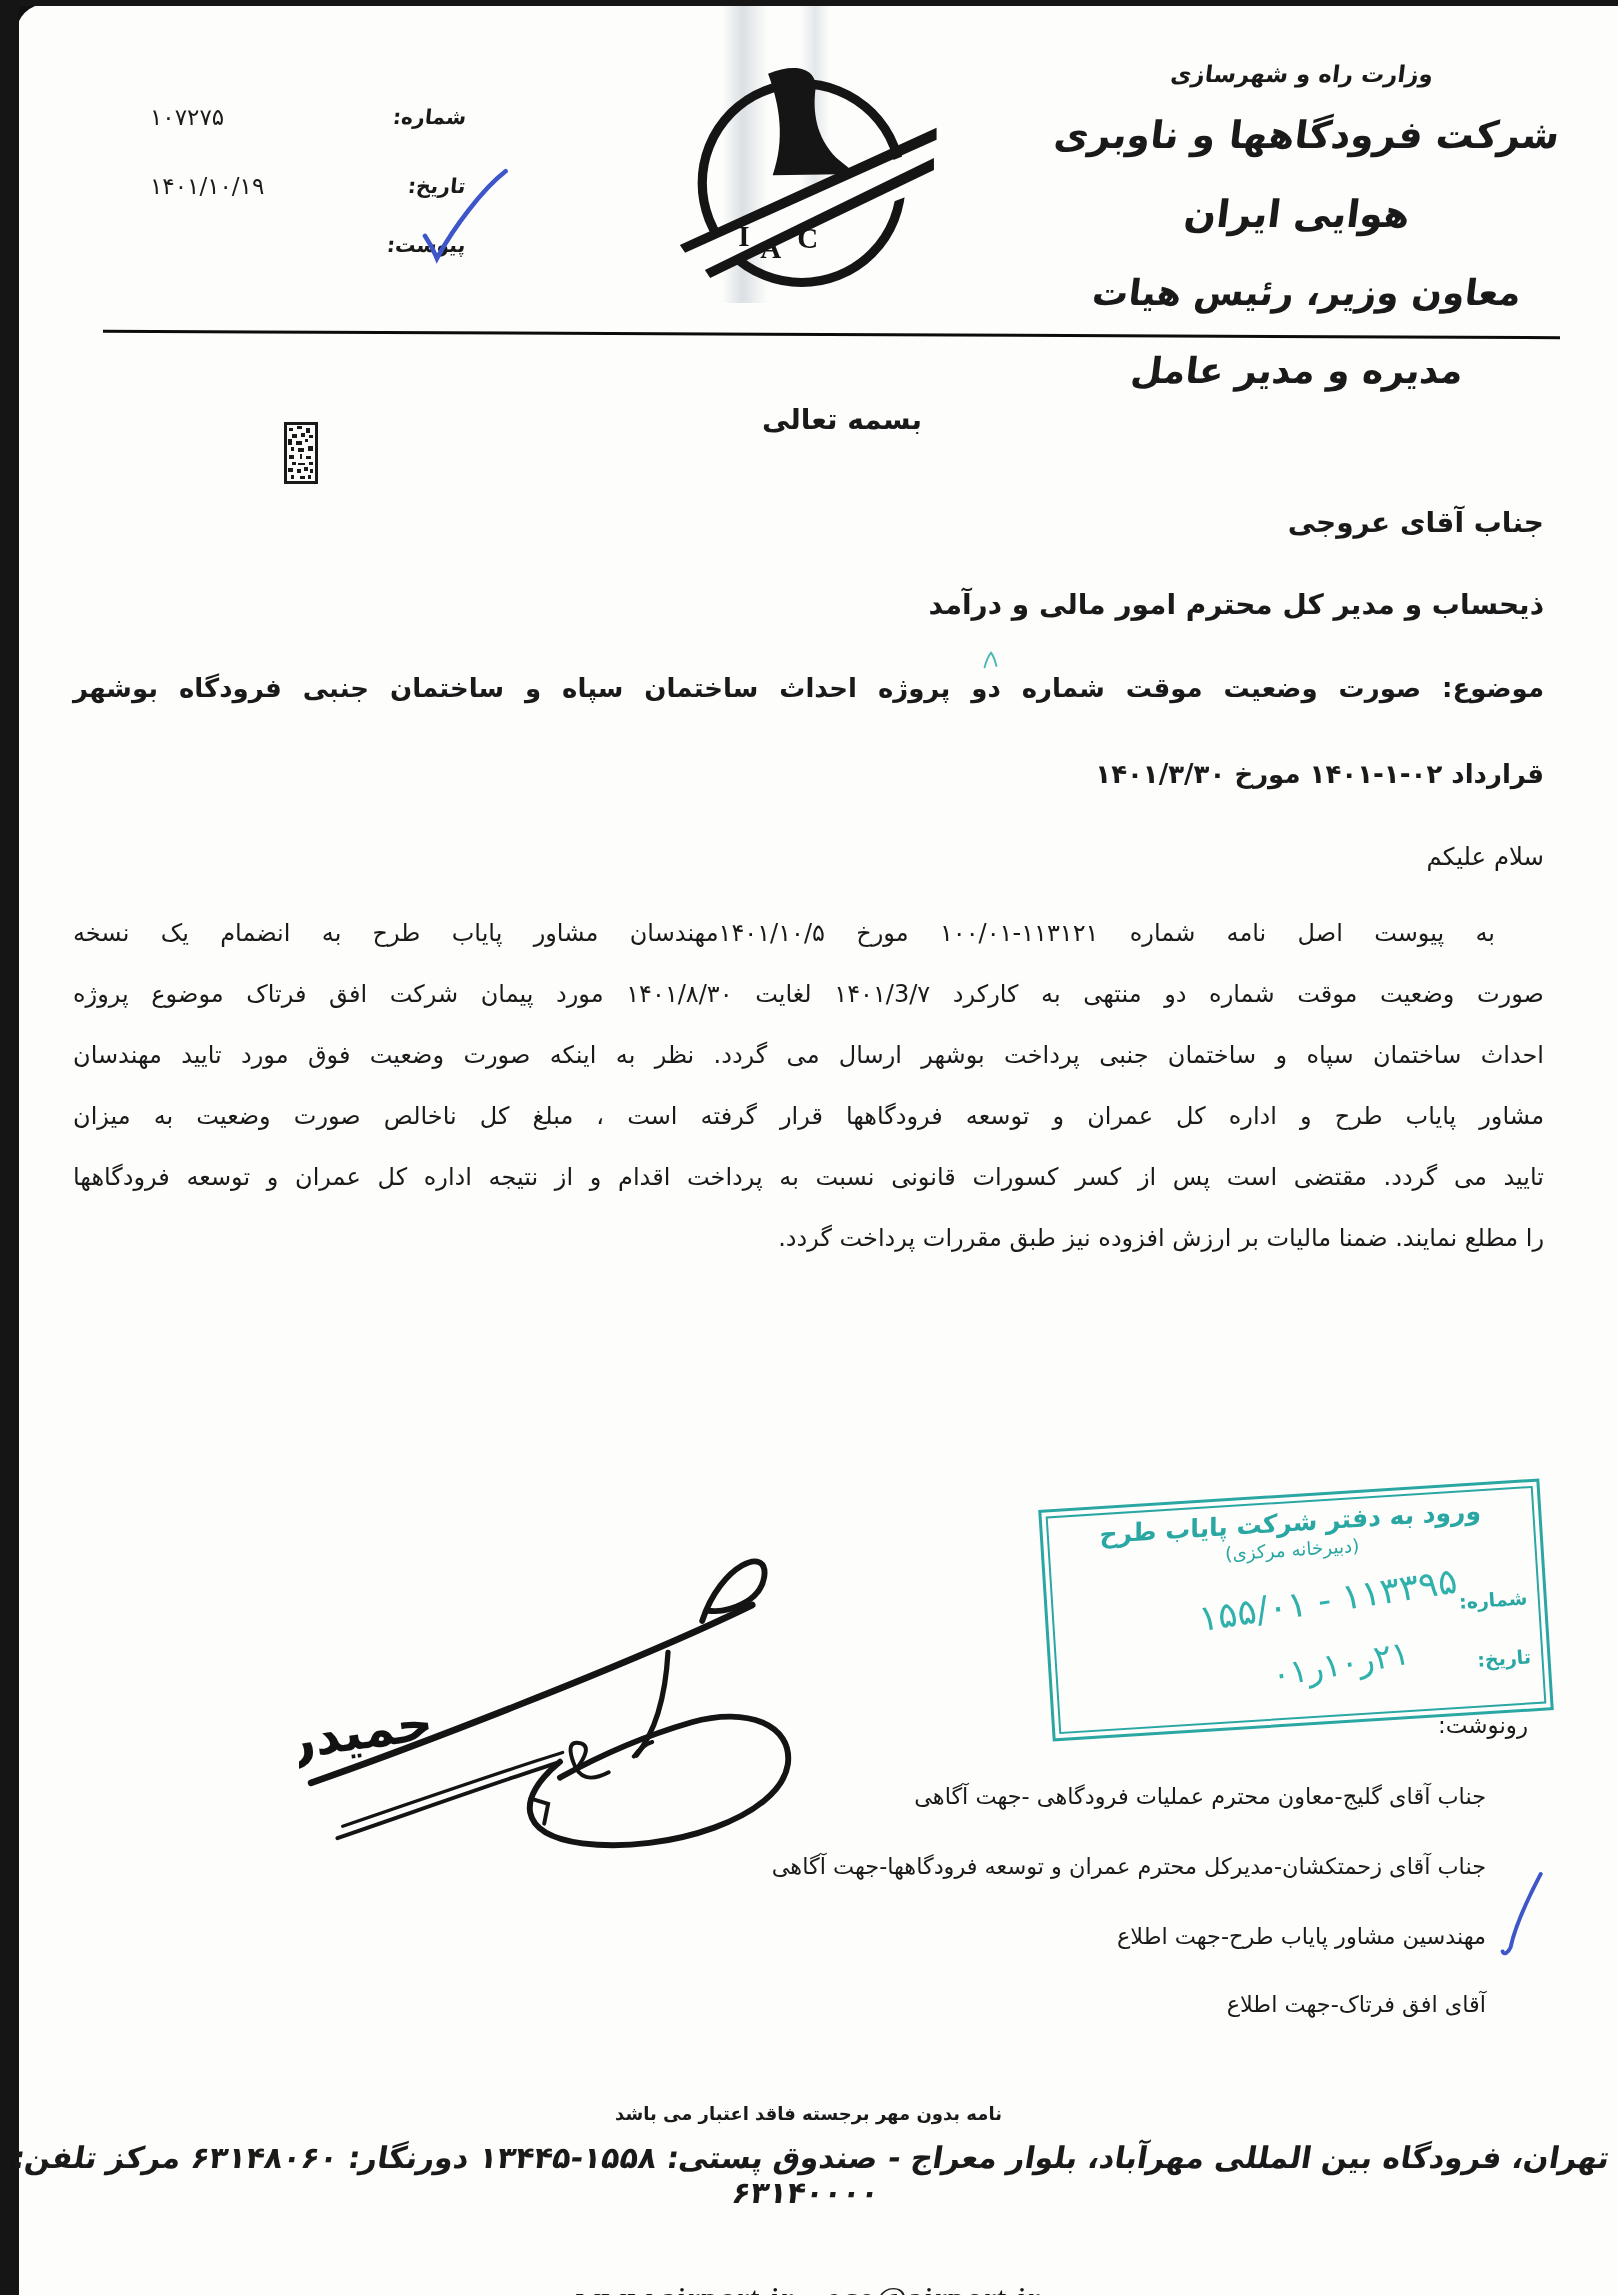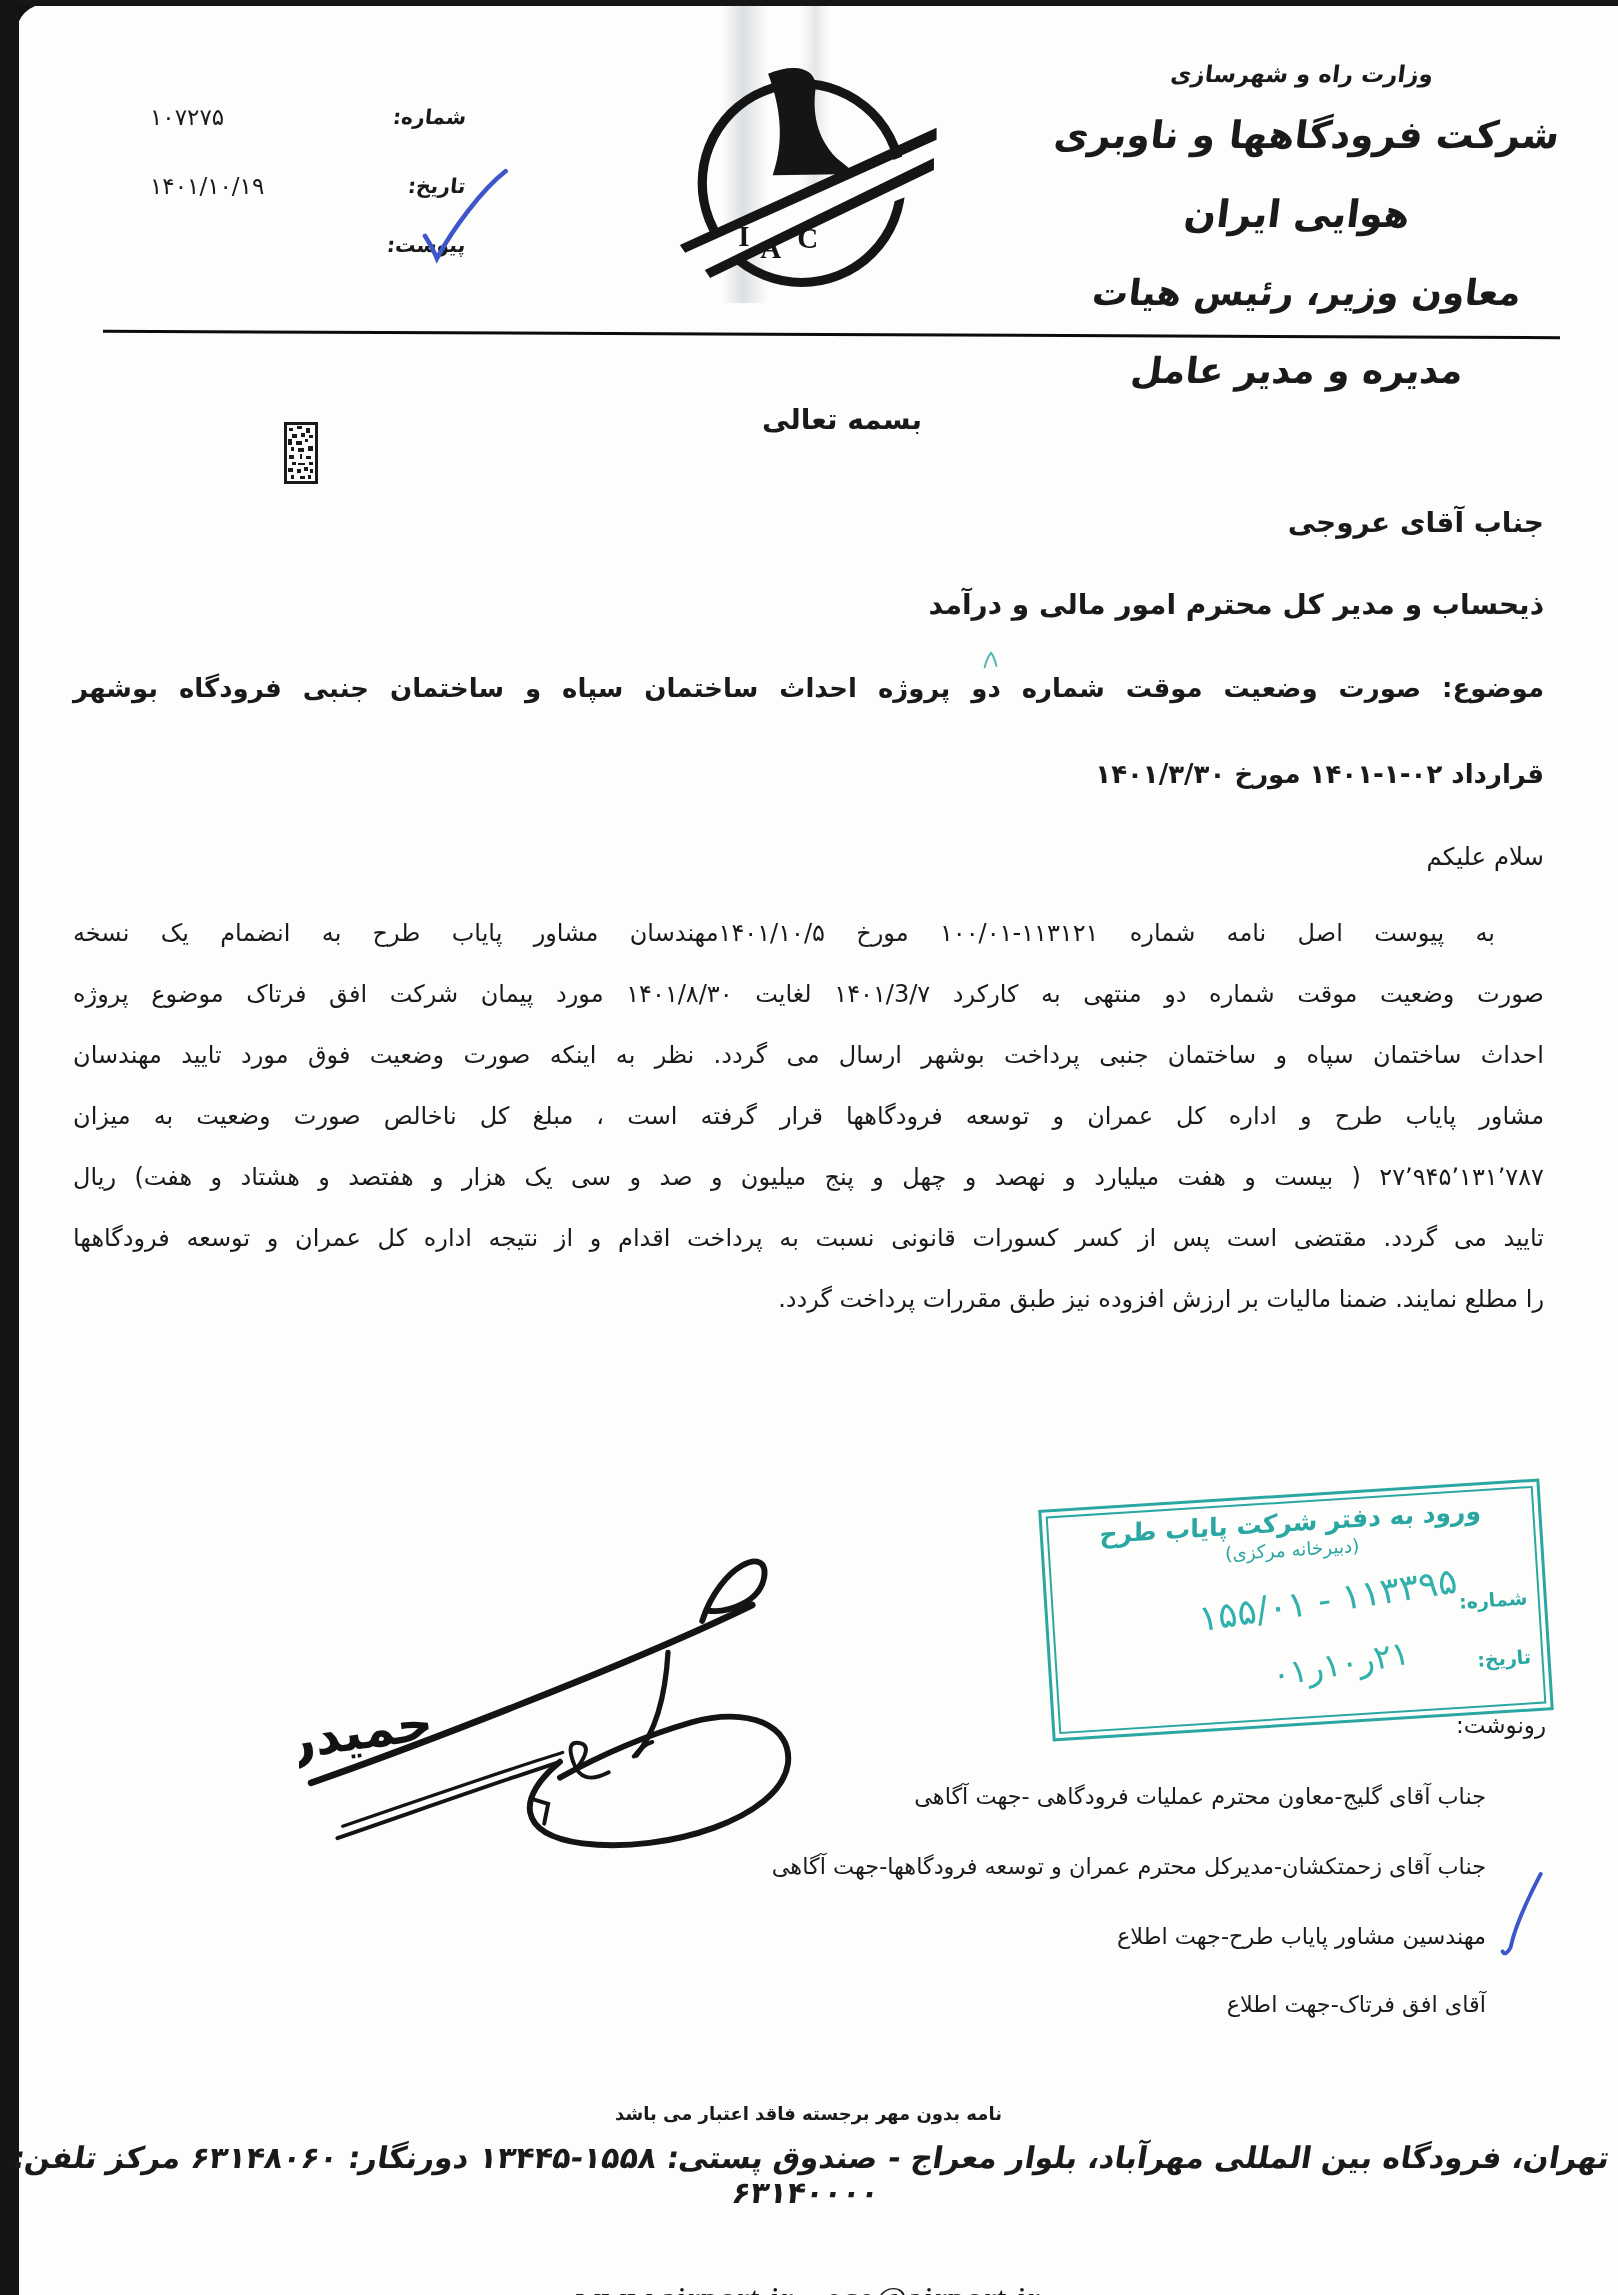--- a/index.html
+++ b/index.html
@@ -67,21 +67,21 @@
   .stamp-inner{width:100%;height:100%;border:2px solid var(--teal);box-sizing:border-box;color:var(--teal);position:relative;padding:5.3px 9.2px;}
   .stamp-title{text-align:center;font-size:25px;font-weight:bold;transform:skewX(-4deg);}
   .stamp-sub{text-align:center;font-size:18.4px;margin-top:1.3px;}
   .stamp-row-label{position:absolute;font-size:19px;font-weight:bold;right:10.5px;}
   .stamp-num-label{top:98px;}
   .stamp-date-label{top:157px;}
   .stamp-num-value{position:absolute;right:79px;top:78px;font-size:36px;color:var(--teal2);transform:rotate(-5deg);letter-spacing:2px;white-space:nowrap;}
   .stamp-date-value{position:absolute;right:132px;top:144px;font-size:33px;color:var(--teal2);transform:rotate(-6deg);letter-spacing:2.6px;white-space:nowrap;}
 
   
-  .cc-label{right:72px;top:1712px;font-size:23px;margin-left:28px;}
+  .cc-label{right:90px;top:1712px;font-size:23px;margin-left:28px;}
   .cc-item{right:132px;position:absolute;font-size:22.4px;}
   .cc-1{top:1783px;}
   .cc-2{top:1853px;}
   .cc-3{top:1923px;}
   .cc-4{top:1991px;}
   .cc-tick{left:1501px;top:1870px;}
 
   
   .f-notice{left:0;right:0;top:2103px;text-align:center;font-size:18px;font-weight:bold;}
   .f-address{left:0;right:0;top:2140px;text-align:center;font-size:30px;font-weight:bold;transform:skewX(-9deg);}
@@ -183,21 +183,20 @@
 
   <svg class="abs caret-mark" width="17" height="20" viewBox="0 0 26 30">
     <path d="M4 26 C 8 12 12 6 14 4 C 17 8 20 16 22 24" fill="none" stroke="#4cb8b2" stroke-width="3" stroke-linecap="round"></path>
   </svg>
 
   <div class="abs body-text">
     <div class="body-line first">به پیوست اصل نامه شماره ۱۱۳۱۲۱-۱۰۰/۰۱ مورخ ۱۴۰۱/۱۰/۵مهندسان مشاور پایاب طرح به انضمام یک نسخه</div>
     <div class="body-line">صورت وضعیت موقت شماره دو منتهی به کارکرد ۱۴۰۱/3/۷ لغایت ۱۴۰۱/۸/۳۰ مورد پیمان شرکت افق فرتاک موضوع پروژه</div>
     <div class="body-line">احداث ساختمان سپاه و ساختمان جنبی پرداخت بوشهر ارسال می گردد. نظر به اینکه صورت وضعیت فوق مورد تایید مهندسان</div>
     <div class="body-line">مشاور پایاب طرح و اداره کل عمران و توسعه فرودگاهها قرار گرفته است ، مبلغ کل ناخالص صورت وضعیت به میزان</div>
-    <div class="body-line">۲۷٬۹۴۵٬۱۳۱٬۷۸۷ ( بیست و هفت میلیارد و نهصد و چهل و پنج میلیون و صد و سی یک هزار و هفتصد و هشتاد و هفت) ریال</div>
     <div class="body-line">تایید می گردد. مقتضی است پس از کسر کسورات قانونی نسبت به پرداخت اقدام و از نتیجه اداره کل عمران و توسعه فرودگاهها</div>
     <div class="body-line last">را مطلع نمایند. ضمنا مالیات بر ارزش افزوده نیز طبق مقررات پرداخت گردد.</div>
   </div>
 
   <svg class="abs signature" viewBox="0 0 830 530">
     <g stroke="#141414" fill="none" stroke-linecap="round">
 
       <path d="M18 428 C 150 382 500 250 688 158" stroke-width="10"></path>
 
       <path d="M612 182 C 640 96 714 66 706 116 C 700 152 652 172 618 166" stroke-width="9"></path>

